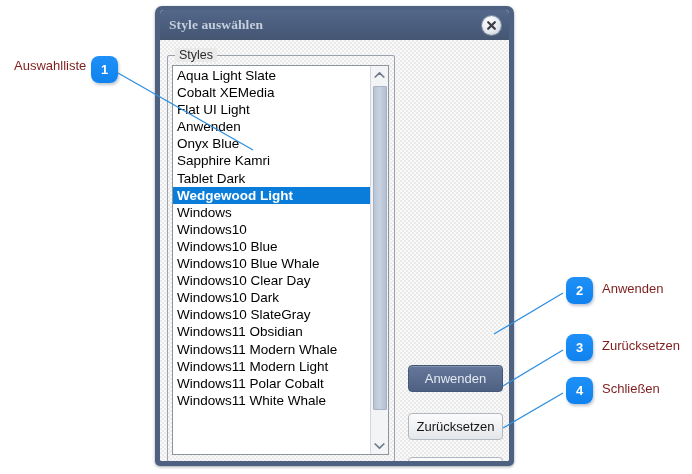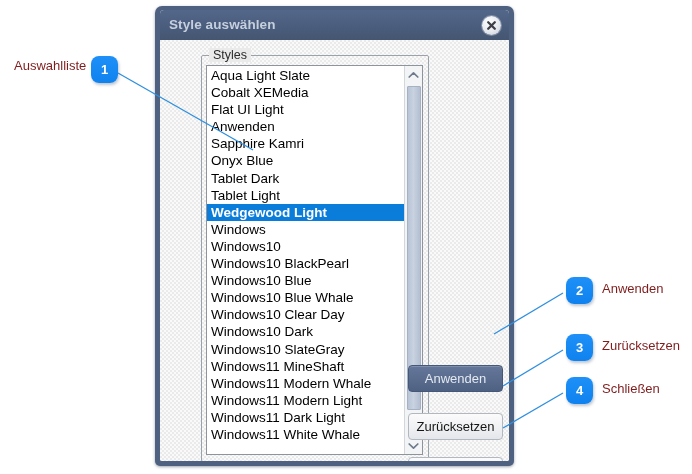--- a/index.html
+++ b/index.html
@@ -37,20 +37,21 @@
     overflow: hidden;
     background: #e9e9e9;
   }
 
   
   #titlebar {
     height: 30px;
     background: linear-gradient(180deg, #53678a 0%, #4a5d7d 55%, #455671 100%);
     position: relative;
     border-radius: 3px 3px 0 0;
+    font-family: Liberation Serif, serif;
   }
   #title-text {
     position: absolute;
     left: 9px;
     top: 7px;
     font-size: 13.5px;
     font-weight: bold;
     color: #c6cfdd;
     letter-spacing: 0.1px;
   }
@@ -82,21 +83,20 @@
     background-position: 0 0, 2px 2px;
   }
 
   
   #groupbox {
     position: absolute;
     left: 7px;
     top: 8px;
     width: 228px;
     height: 414px;
-    margin-left: 34px;
   }
   #groupbox-frame {
     position: absolute;
     left: 0; top: 7px; right: 0; bottom: 0;
     border: 1px solid #9aa3ad;
     border-radius: 2px;
   }
   #groupbox-legend {
     position: absolute;
     left: 8px;
@@ -266,37 +266,35 @@
       <div id="groupbox">
         <div id="groupbox-frame"></div>
         <div id="groupbox-legend">Styles</div>
 
         <div id="listbox">
           <div id="list-items">
               <div class="list-item">Aqua Light Slate</div>
               <div class="list-item">Cobalt XEMedia</div>
               <div class="list-item">Flat UI Light</div>
               <div class="list-item">Anwenden</div>
+              <div class="list-item">Onyx Blue</div>
               <div class="list-item">Sapphire Kamri</div>
-              <div class="list-item">Onyx Blue</div>
               <div class="list-item">Tablet Dark</div>
-              <div class="list-item">Tablet Light</div>
               <div class="list-item selected">Wedgewood Light</div>
               <div class="list-item">Windows</div>
               <div class="list-item">Windows10</div>
-              <div class="list-item">Windows10 BlackPearl</div>
               <div class="list-item">Windows10 Blue</div>
               <div class="list-item">Windows10 Blue Whale</div>
               <div class="list-item">Windows10 Clear Day</div>
               <div class="list-item">Windows10 Dark</div>
               <div class="list-item">Windows10 SlateGray</div>
-              <div class="list-item">Windows11 MineShaft</div>
+              <div class="list-item">Windows11 Obsidian</div>
               <div class="list-item">Windows11 Modern Whale</div>
               <div class="list-item">Windows11 Modern Light</div>
-              <div class="list-item">Windows11 Dark Light</div>
+              <div class="list-item">Windows11 Polar Cobalt</div>
               <div class="list-item">Windows11 White Whale</div>
             </div>
 
           <div id="scrollbar">
             <div class="sb-arrow" id="sb-arrow-up">
               <svg width="11" height="8" viewBox="0 0 11 8">
                 <path d="M1.2 6 L5.5 1.8 L9.8 6" stroke="#6f7b8c" stroke-width="1.7" fill="none" stroke-linecap="round" stroke-linejoin="round"></path>
               </svg>
             </div>
             <div id="sb-thumb"></div>

